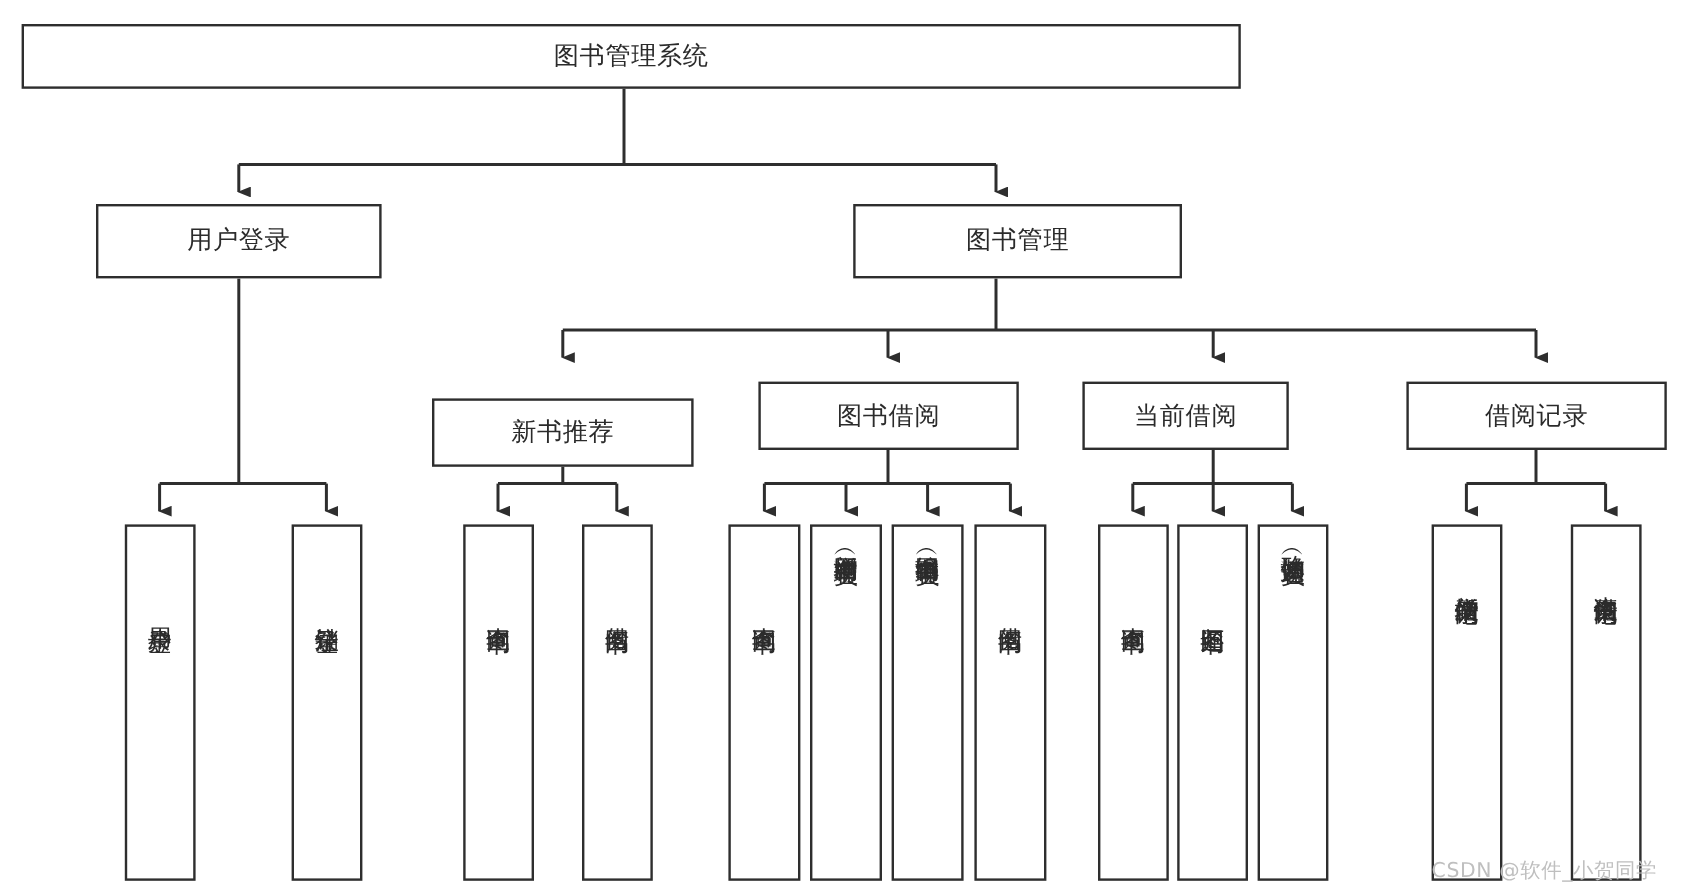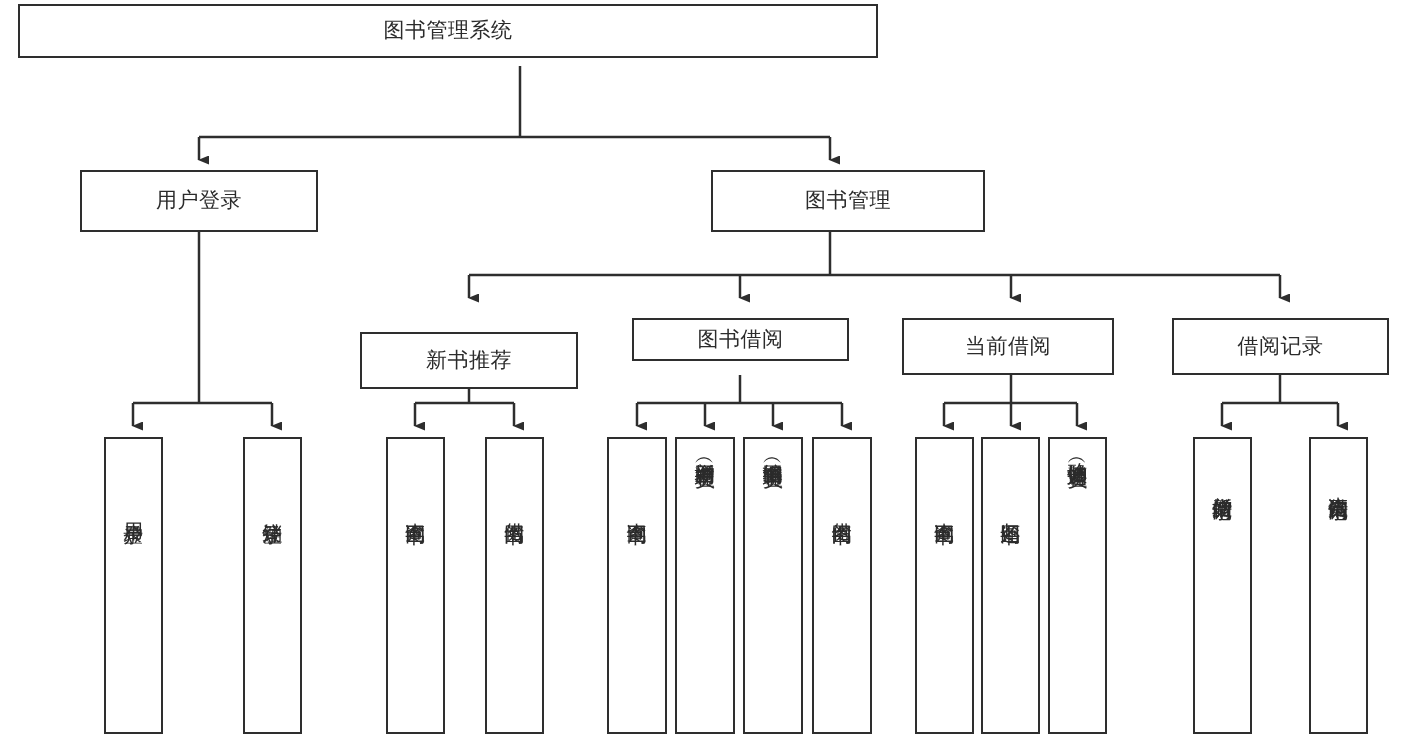--- a/index.html
+++ b/index.html
@@ -116,41 +116,41 @@
       <path d="M1011,403 L1011,426" marker-end="url(#arrowhead)"></path>
       <path d="M1077,403 L1077,426" marker-end="url(#arrowhead)"></path>
 
       <path d="M1280,375 L1280,403"></path>
       <path d="M1222,403 L1338,403"></path>
       <path d="M1222,403 L1222,426" marker-end="url(#arrowhead)"></path>
       <path d="M1338,403 L1338,426" marker-end="url(#arrowhead)"></path>
     </g>
   </svg>
 
-  <div class="node horizontal node-root" style="left:18px; top:4px; width:860px; height:54px;">
+  <div class="node horizontal node-root" style="left:18px; top:20px; width:1016px; height:54px;">
     <span>图书管理系统</span>
   </div>
 
   <div class="node horizontal" style="left:80px; top:170px; width:238px; height:62px;">
     <span>用户登录</span>
   </div>
 
   <div class="node horizontal" style="left:711px; top:170px; width:274px; height:62px;">
     <span>图书管理</span>
   </div>
 
   <div class="node horizontal" style="left:360px; top:332px; width:218px; height:57px;">
     <span>新书推荐</span>
   </div>
 
-  <div class="node horizontal" style="left:632px; top:318px; width:217px; height:43px;font-family:Liberation Serif, serif;">
+  <div class="node horizontal" style="left:632px; top:318px; width:217px; height:57px;font-family:Liberation Serif, serif;">
     <span>图书借阅</span>
   </div>
 
-  <div class="node horizontal" style="left:902px; top:318px; width:212px; height:57px;">
+  <div class="node horizontal" style="left:902px; top:318px; width:172px; height:57px;">
     <span>当前借阅</span>
   </div>
 
   <div class="node horizontal" style="left:1172px; top:318px; width:217px; height:57px;">
     <span>借阅记录</span>
   </div>
 
   <div class="node vertical" style="left:104px; top:437px; width:59px; height:297px; padding-top:68px;">
     <span class="vtext">用户登录</span>
   </div>
@@ -196,14 +196,15 @@
   </div>
 
   <div class="node vertical" style="left:1193px; top:437px; width:59px; height:297px; padding-top:42px;">
     <span class="vtext">新增借阅记录</span>
   </div>
 
   <div class="node vertical" style="left:1309px; top:437px; width:59px; height:297px; padding-top:42px;">
     <span class="vtext">查询借阅记录</span>
   </div>
 
+  <div class="watermark" style="left:1193px; top:714px;">CSDN @软件_小贺同学</div>
 
 </div>
 
 </body></html>

